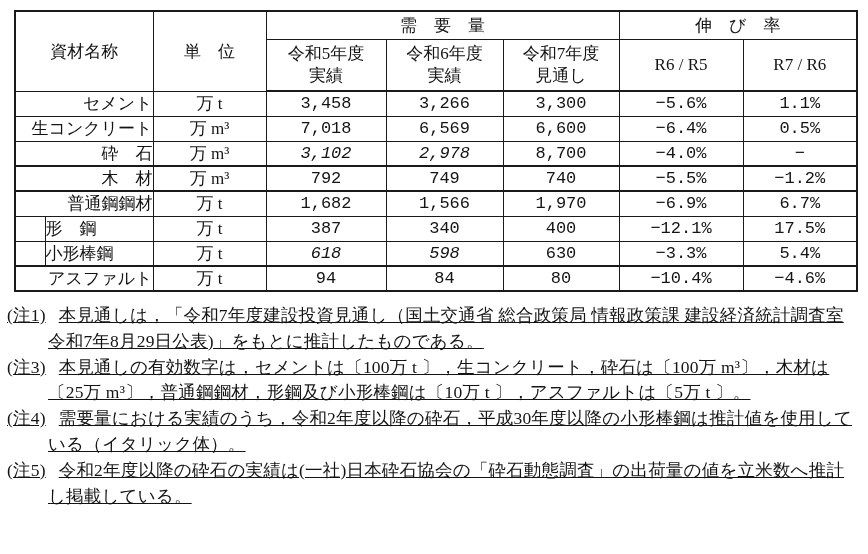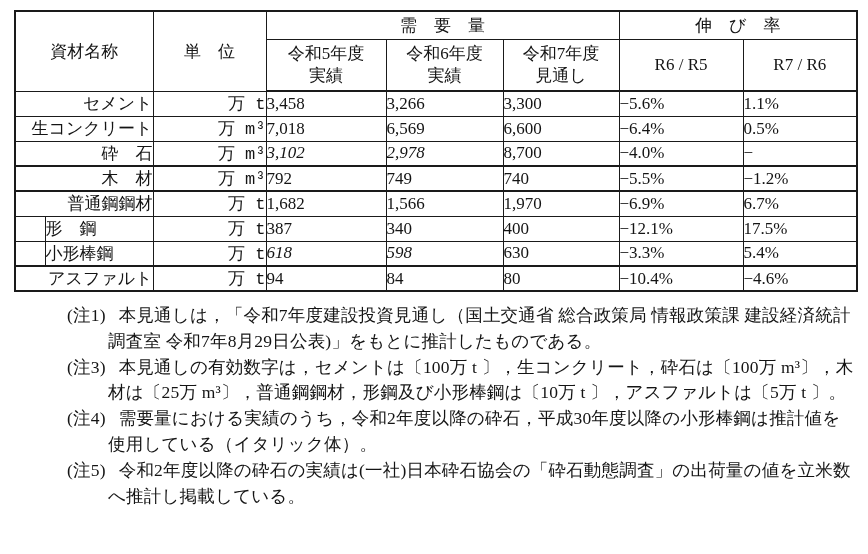--- a/index.html
+++ b/index.html
@@ -30,44 +30,45 @@
   thead tr.band1 th { height: 27px; text-align: center; }
   thead tr.band2 th {
     height: 50px; text-align: center;
     white-space: pre-line; line-height: 22px;
     border-bottom-width: 2px;
   }
   th.rowspan2 { border-bottom-width: 2px; }
   tbody tr { height: 25px; }
   td.name  { text-align: right; padding-left: 7px; }
   td.sub-name { text-align: left; padding-left: 13px; margin-left: 46px; }
-  td.unit  { text-align: right; font-family: Liberation Mono, monospace; }
-  td.num, td.pct { text-align: left; padding-right: 13px; }
+  td.unit  { text-align: center; }
+  td.num, td.pct { text-align: center; padding-right: 13px; font-family: Liberation Mono, monospace; }
   .italic { font-style: italic; }
 
   
   tr.group-end td { border-bottom-width: 2px; }
 
   
   td.strip-mid { border-top-style: hidden; border-bottom-style: hidden; }
   td.strip-end { border-top-style: hidden; border-bottom-width: 2px; }
 
   
 
   
   .notes {
     position: absolute; left: 0; top: 303px;
     width: 856px;
   }
   .note {
-    padding-left: 108px;
+    padding-left: 48px;
     text-indent: -41px;
     font-size: 17.5px;
     line-height: 25.8px;
     letter-spacing: 0.2px;
+    text-decoration: underline;
   }
   .note-label { margin-right: 13px; }
 </style>
 </head>
 <body>
 
 <div class="page">
 
   <table class="demand">
     <colgroup>

